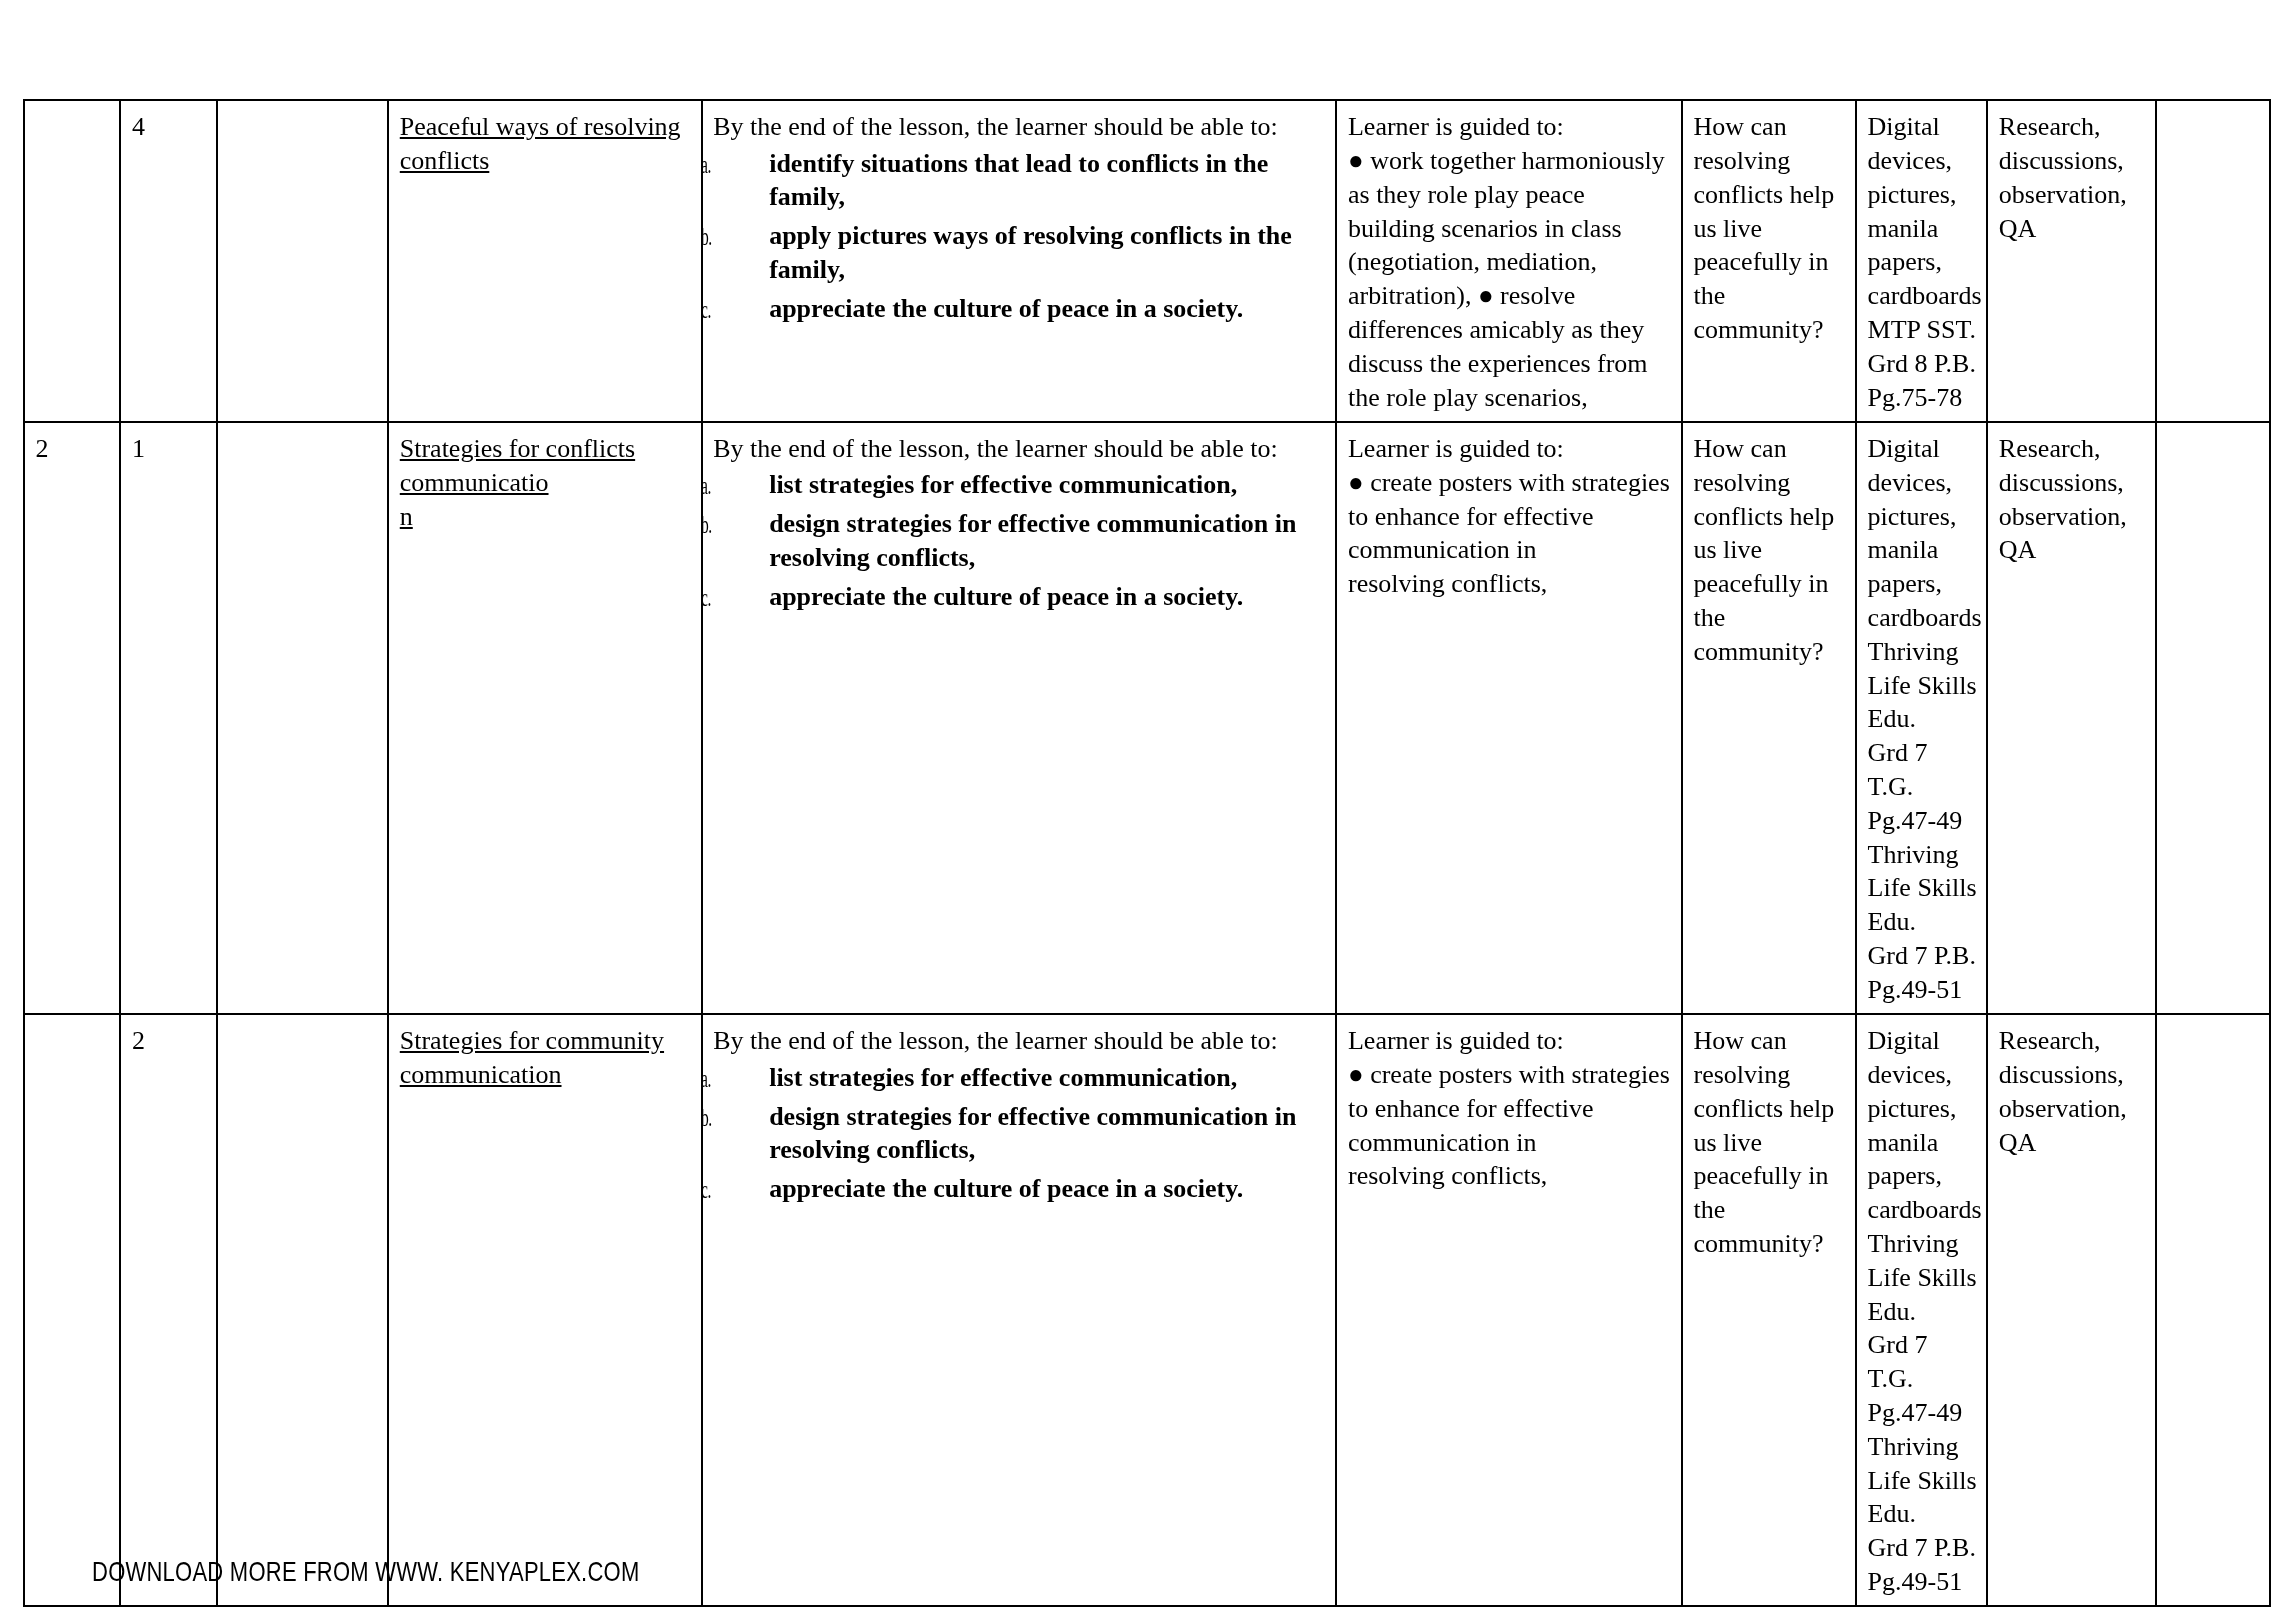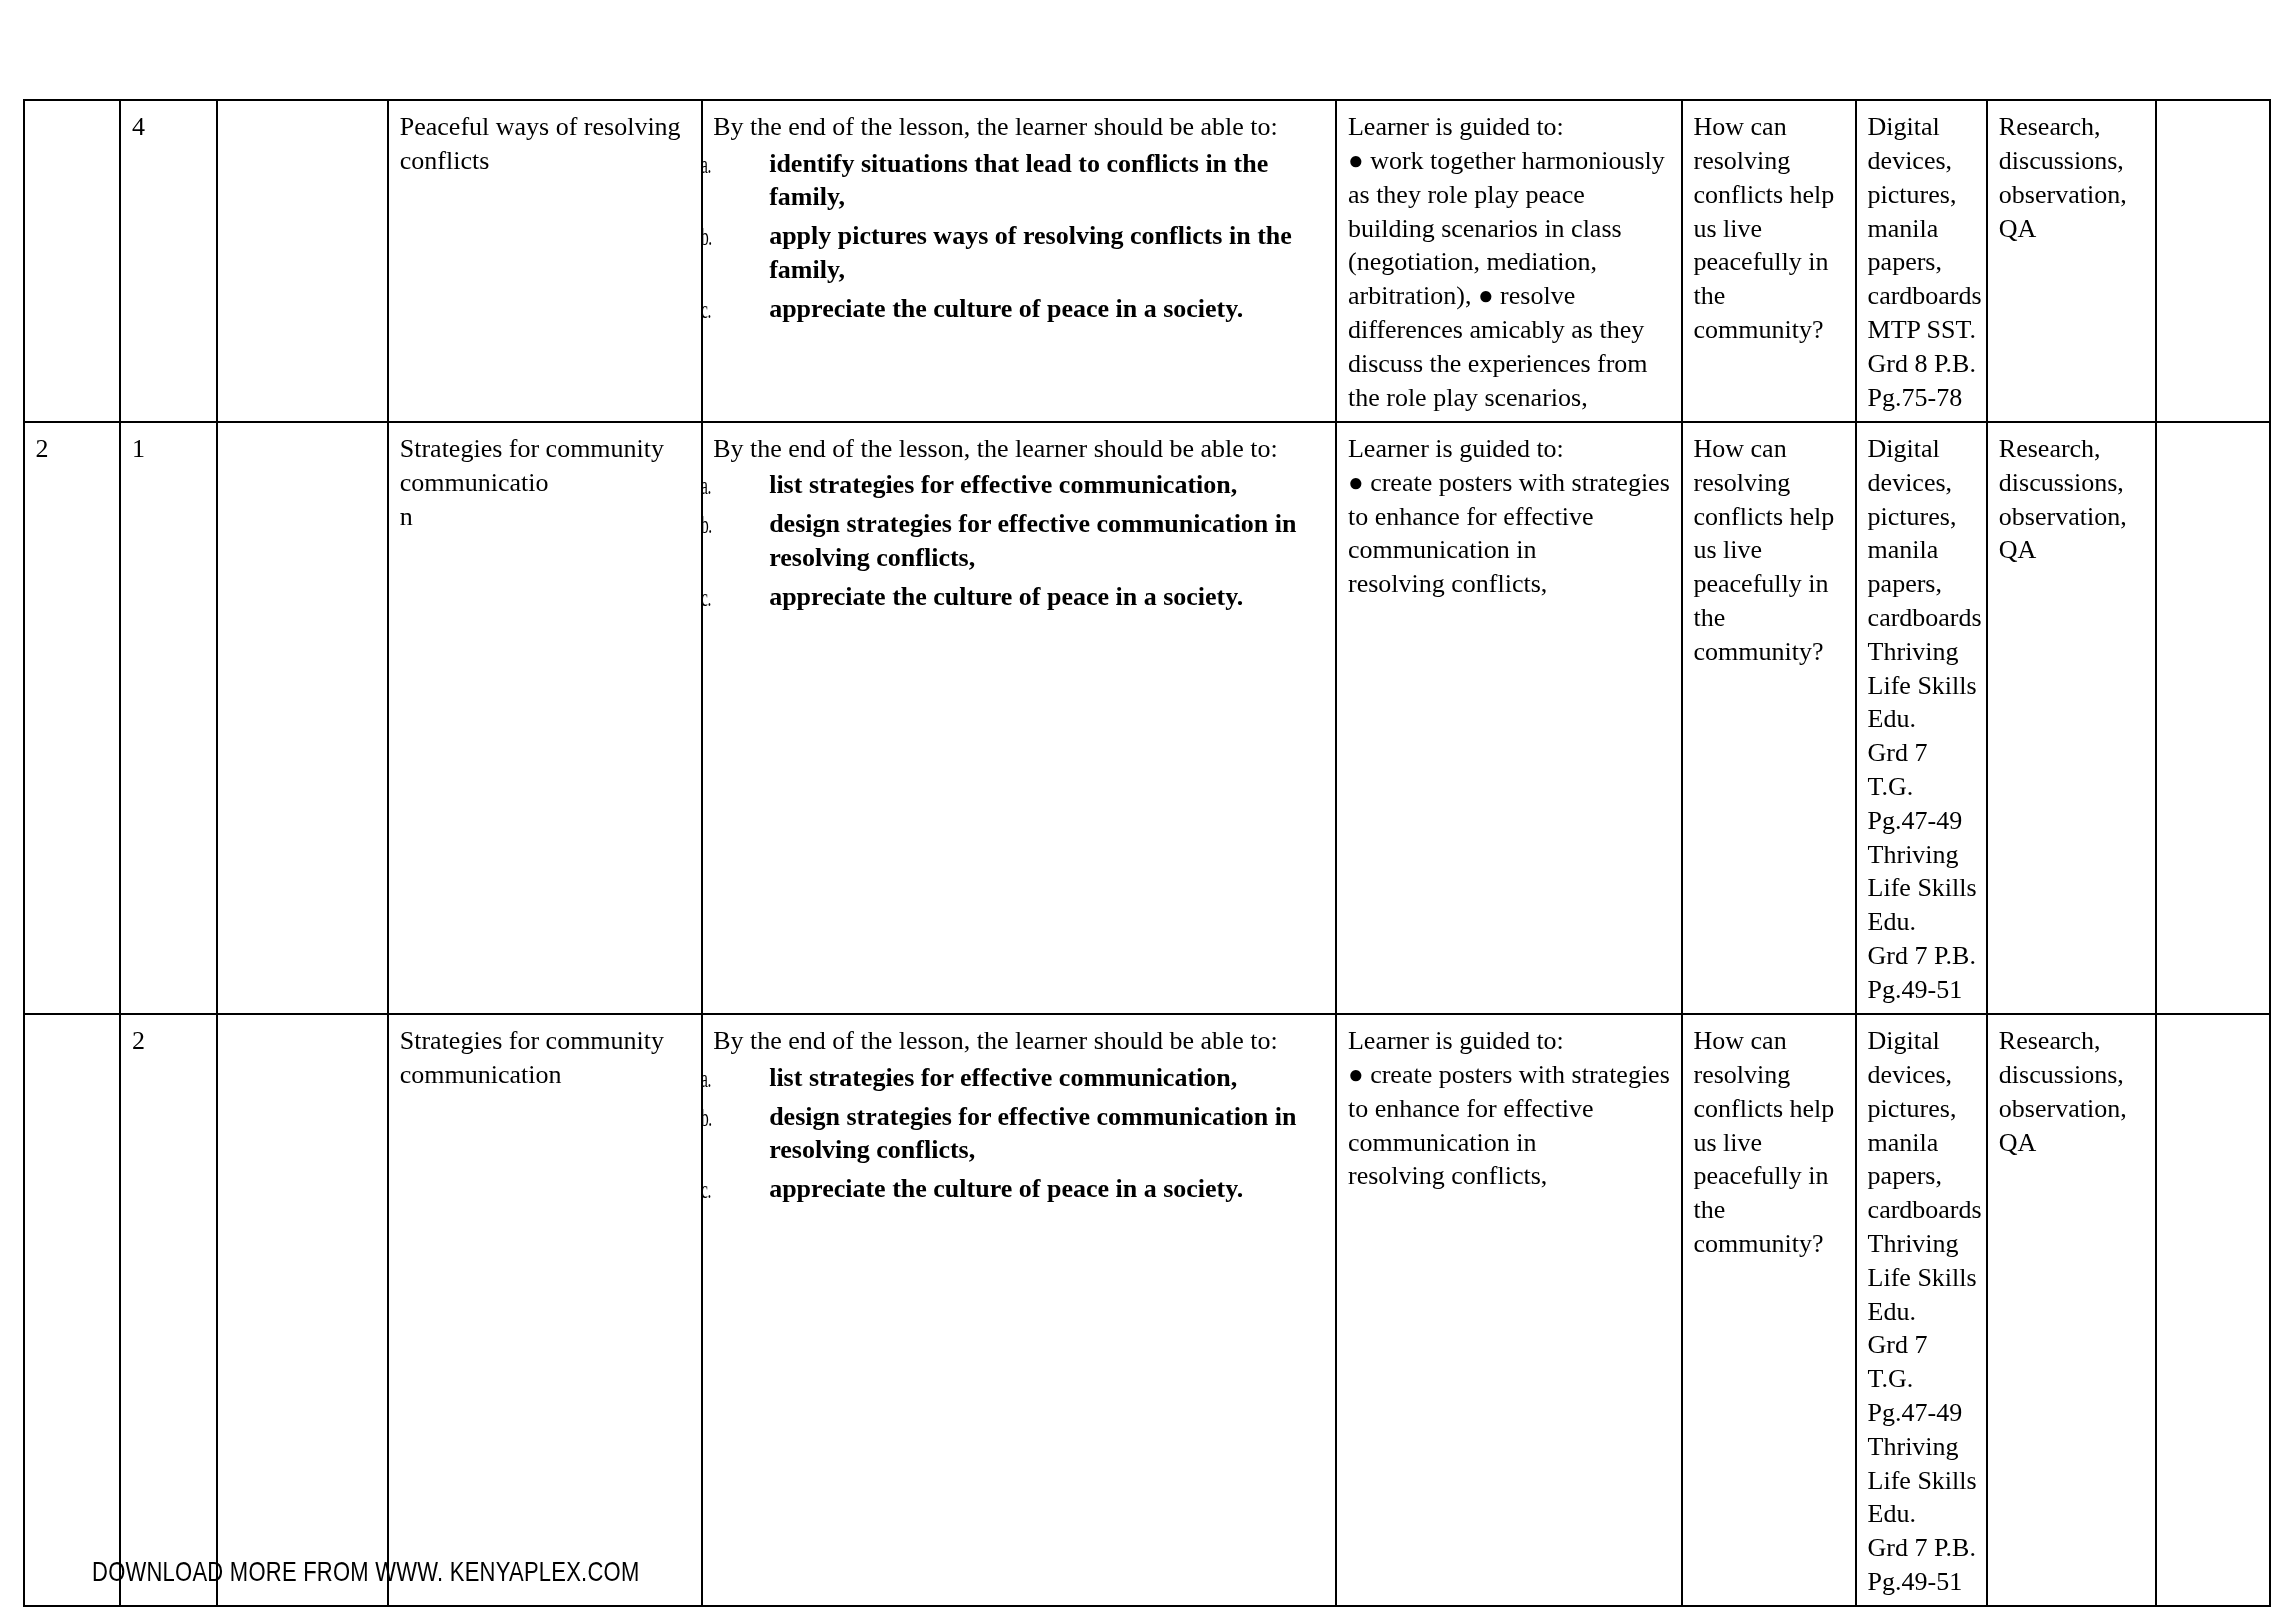--- a/index.html
+++ b/index.html
@@ -38,21 +38,21 @@
     padding: 9.2px 7.9px 6.5px 10.5px;
     font-size: 26px;
     line-height: 1.30;
     font-family: "Liberation Serif", "DejaVu Serif", serif;
   }
 
   
   .c-wk   { width: 72px; }
   .c-ls   { width: 72px; }
   .c-st   { width: 128px; }
-  .c-topic{ width: 234px; }
+  .c-topic{ width: 234px; text-decoration: underline; }
   .c-out  { width: 474px; border-radius: 20px; }
   .c-exp  { width: 258px; }
   .c-inq  { width: 130px; }
   .c-res  { width: 98px; }
   .c-ass  { width: 126px; }
   .c-ref  { width: 85px; }
 
   .cell-text { display: block; white-space: pre-line; }
 
   
@@ -165,21 +165,21 @@
         <td class="c-wk">
           <span class="cell-text">2</span>
         </td>
         <td class="c-ls">
           <span class="cell-text">1</span>
         </td>
         <td class="c-st">
           <span class="cell-text"></span>
         </td>
         <td class="c-topic">
-          <span class="cell-text">Strategies for community communicatio
+          <span class="cell-text">Strategies for conflicts communicatio
 n</span>
         </td>
         <td class="c-out">
           <span class="lead">By the end of the lesson, the learner should be able to:</span>
           <ul class="olist">
             <li>
               <span class="marker">a.</span>
               <span class="item-text">list strategies for effective communication,</span>
             </li>
             <li>

